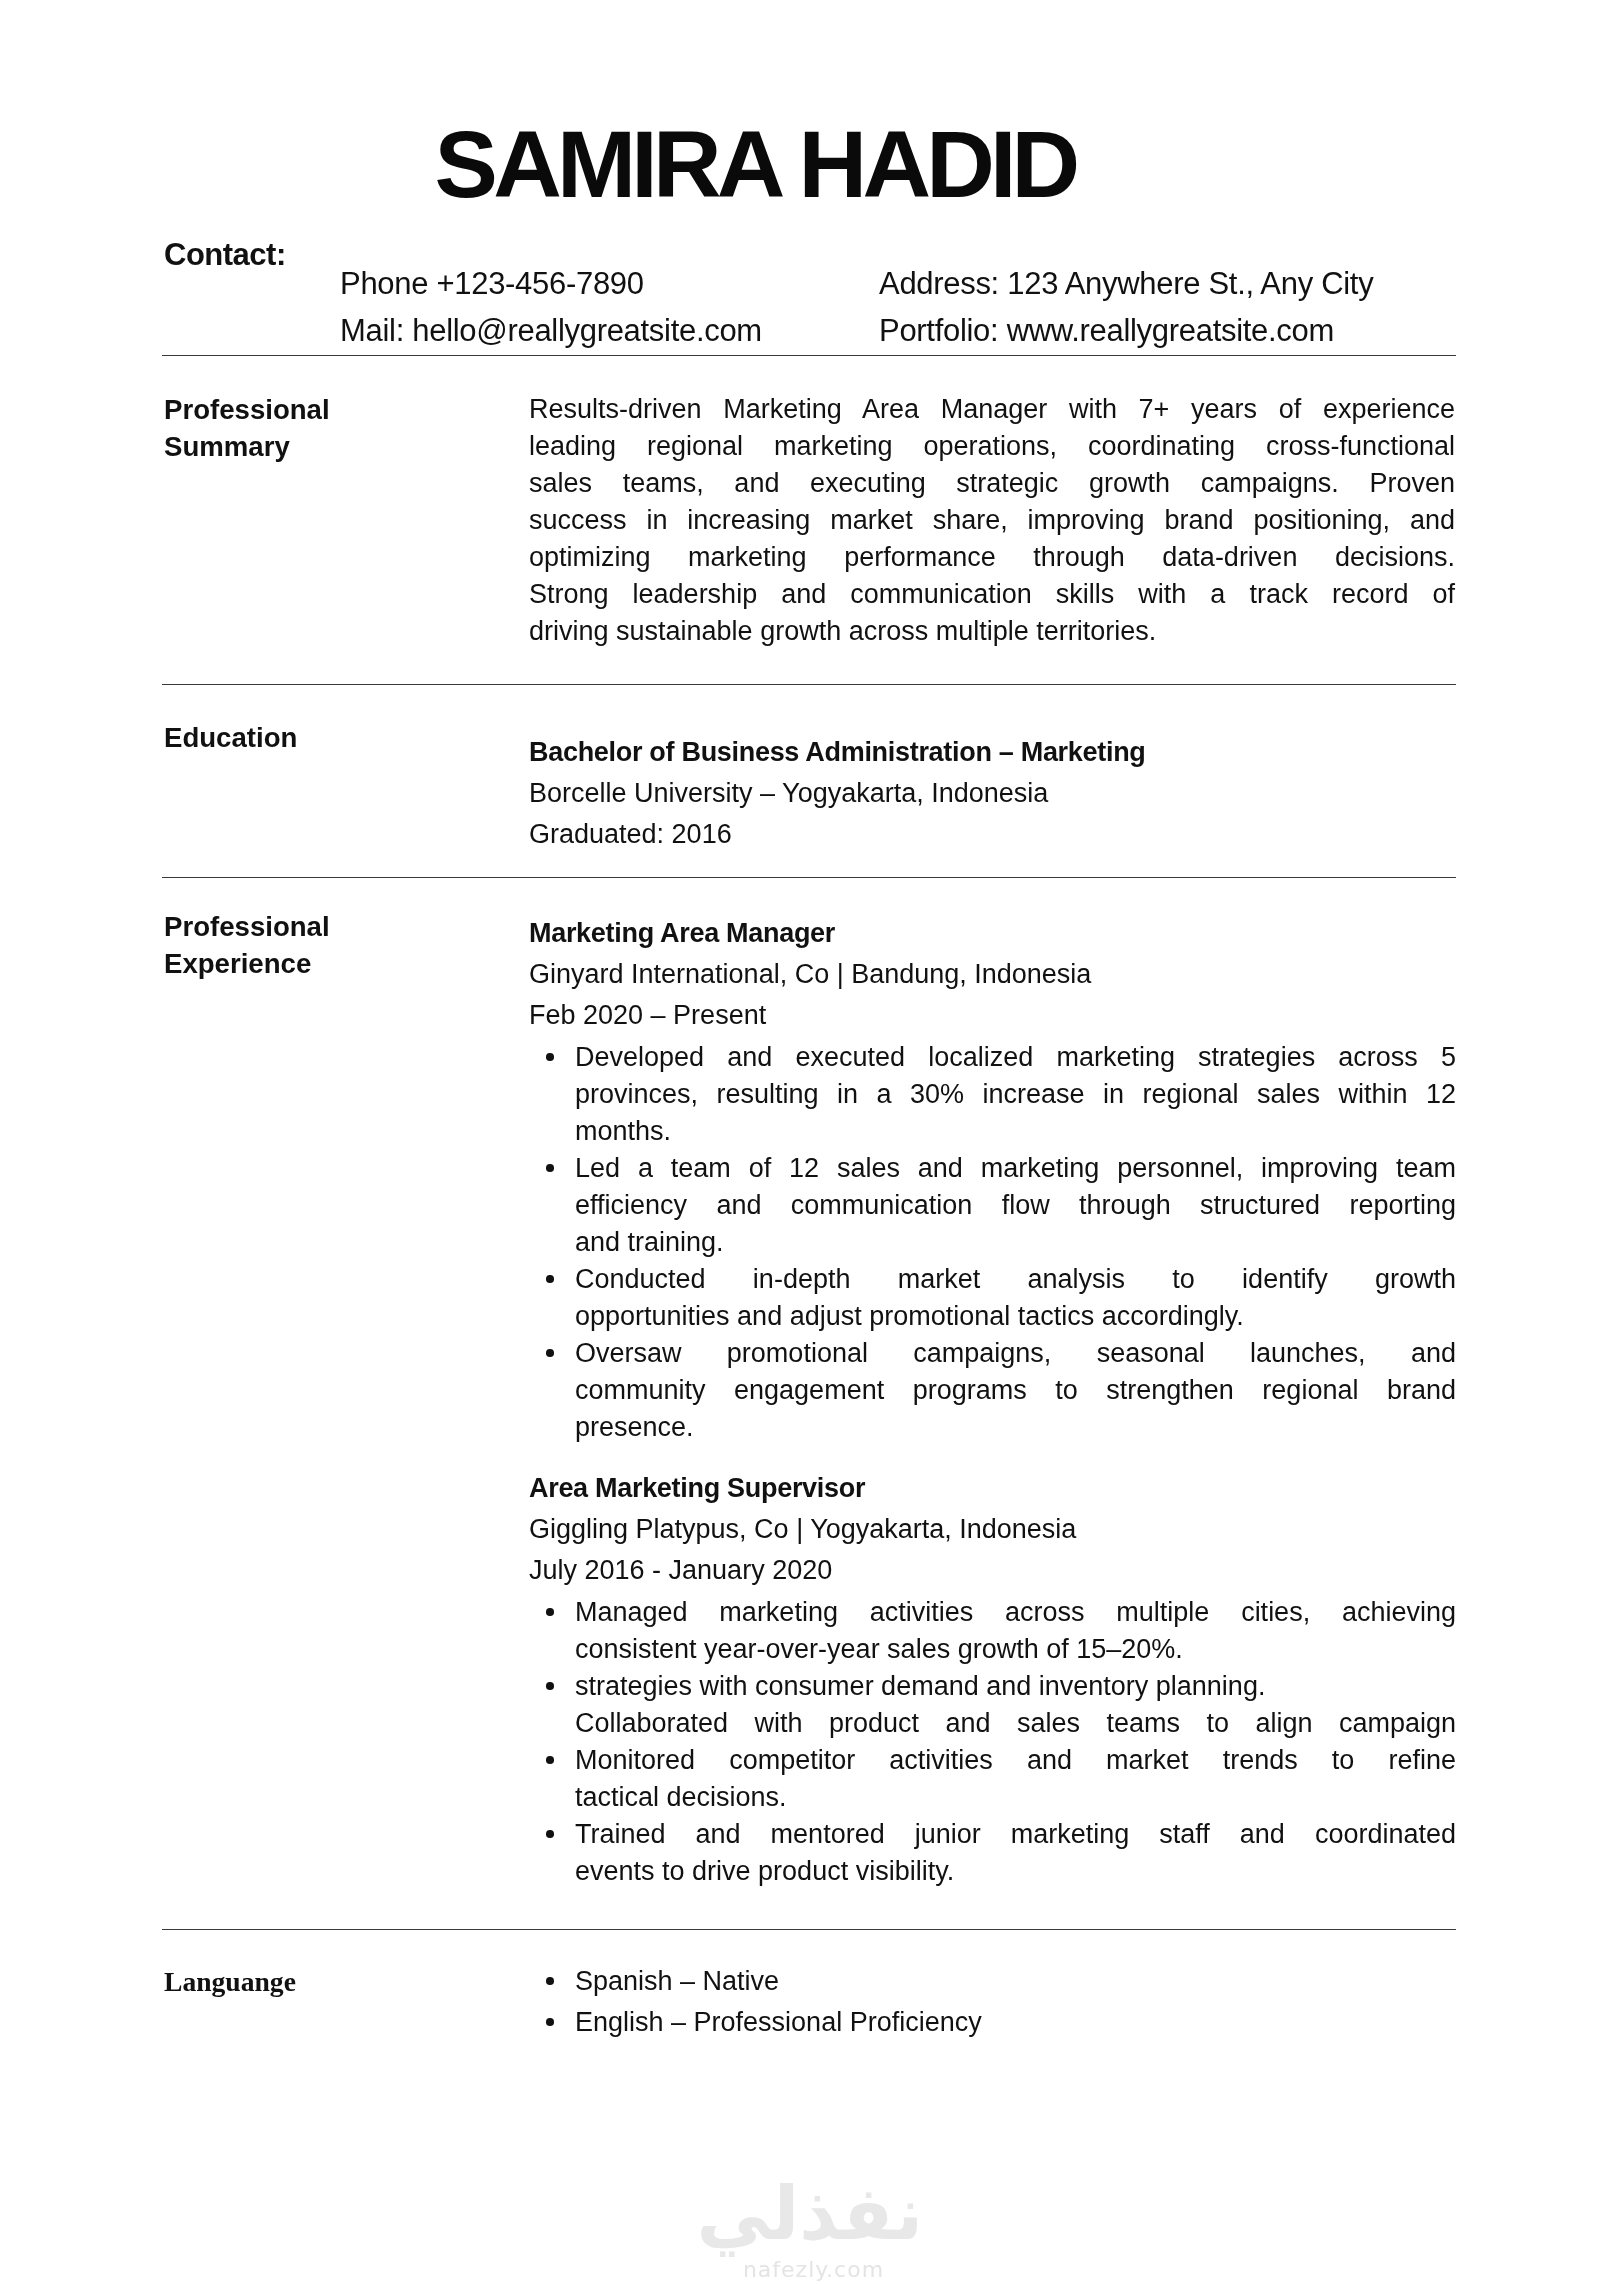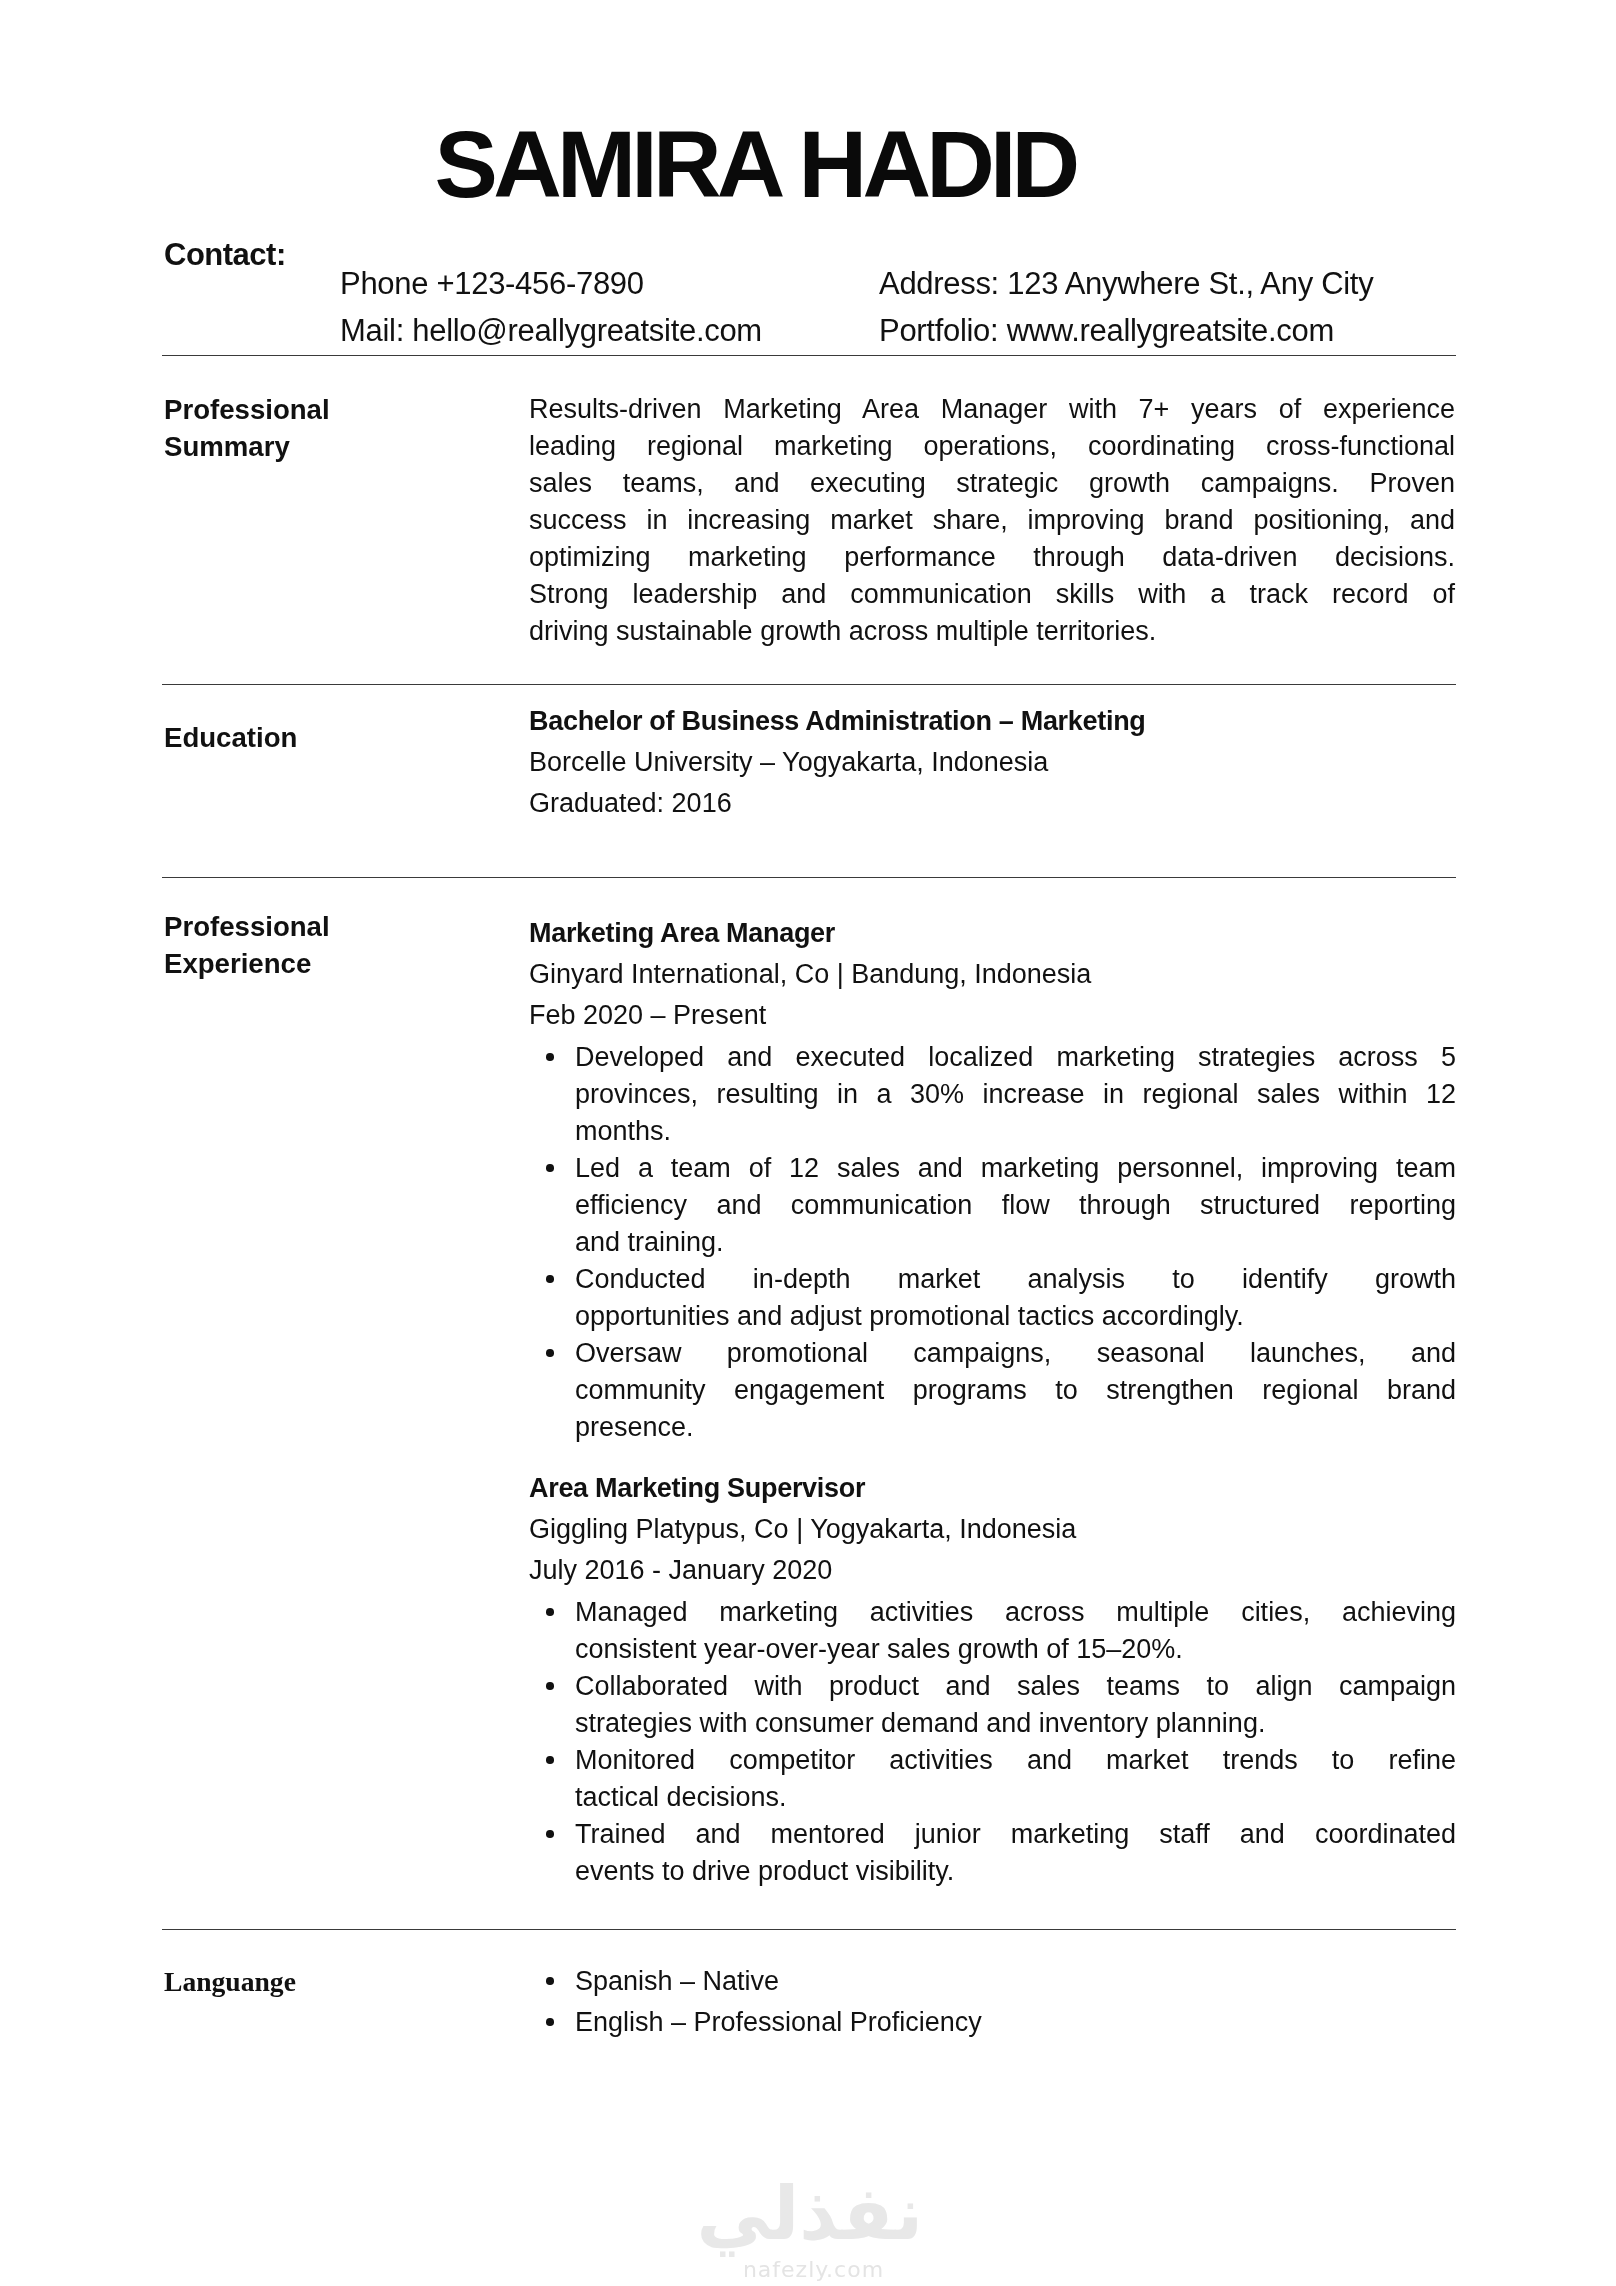--- a/index.html
+++ b/index.html
@@ -49,21 +49,21 @@
   <div class="jline">sales teams, and executing strategic growth campaigns. Proven</div>
   <div class="jline">success in increasing market share, improving brand positioning, and</div>
   <div class="jline">optimizing marketing performance through data-driven decisions.</div>
   <div class="jline">Strong leadership and communication skills with a track record of</div>
   <div class="jline last">driving sustainable growth across multiple territories.</div>
 </div>
 
 <div class="abs rule" style="top:684px;"></div>
 
 <div class="abs label" style="top:719px;">Education</div>
-<div class="abs col" style="top:701px;">
+<div class="abs col" style="top:732px;">
   <div class="sub bold">Bachelor of Business Administration – Marketing</div>
   <div class="sub">Borcelle University – Yogyakarta, Indonesia</div>
   <div class="sub">Graduated: 2016</div>
 </div>
 
 <div class="abs rule" style="top:877px;"></div>
 
 <div class="abs label" style="top:908px;">
   <div>Professional</div>
   <div>Experience</div>
@@ -117,22 +117,22 @@
   <li class="bullet">
     <span class="dot"></span>
     <div class="lines">
       <div class="jline">Managed marketing activities across multiple cities, achieving</div>
       <div class="jline last">consistent year-over-year sales growth of 15–20%.</div>
     </div>
   </li>
   <li class="bullet">
     <span class="dot"></span>
     <div class="lines">
+      <div class="jline last">strategies with consumer demand and inventory planning.</div>
       <div class="jline">Collaborated with product and sales teams to align campaign</div>
-      <div class="jline last">strategies with consumer demand and inventory planning.</div>
     </div>
   </li>
   <li class="bullet">
     <span class="dot"></span>
     <div class="lines">
       <div class="jline">Monitored competitor activities and market trends to refine</div>
       <div class="jline last">tactical decisions.</div>
     </div>
   </li>
   <li class="bullet">

